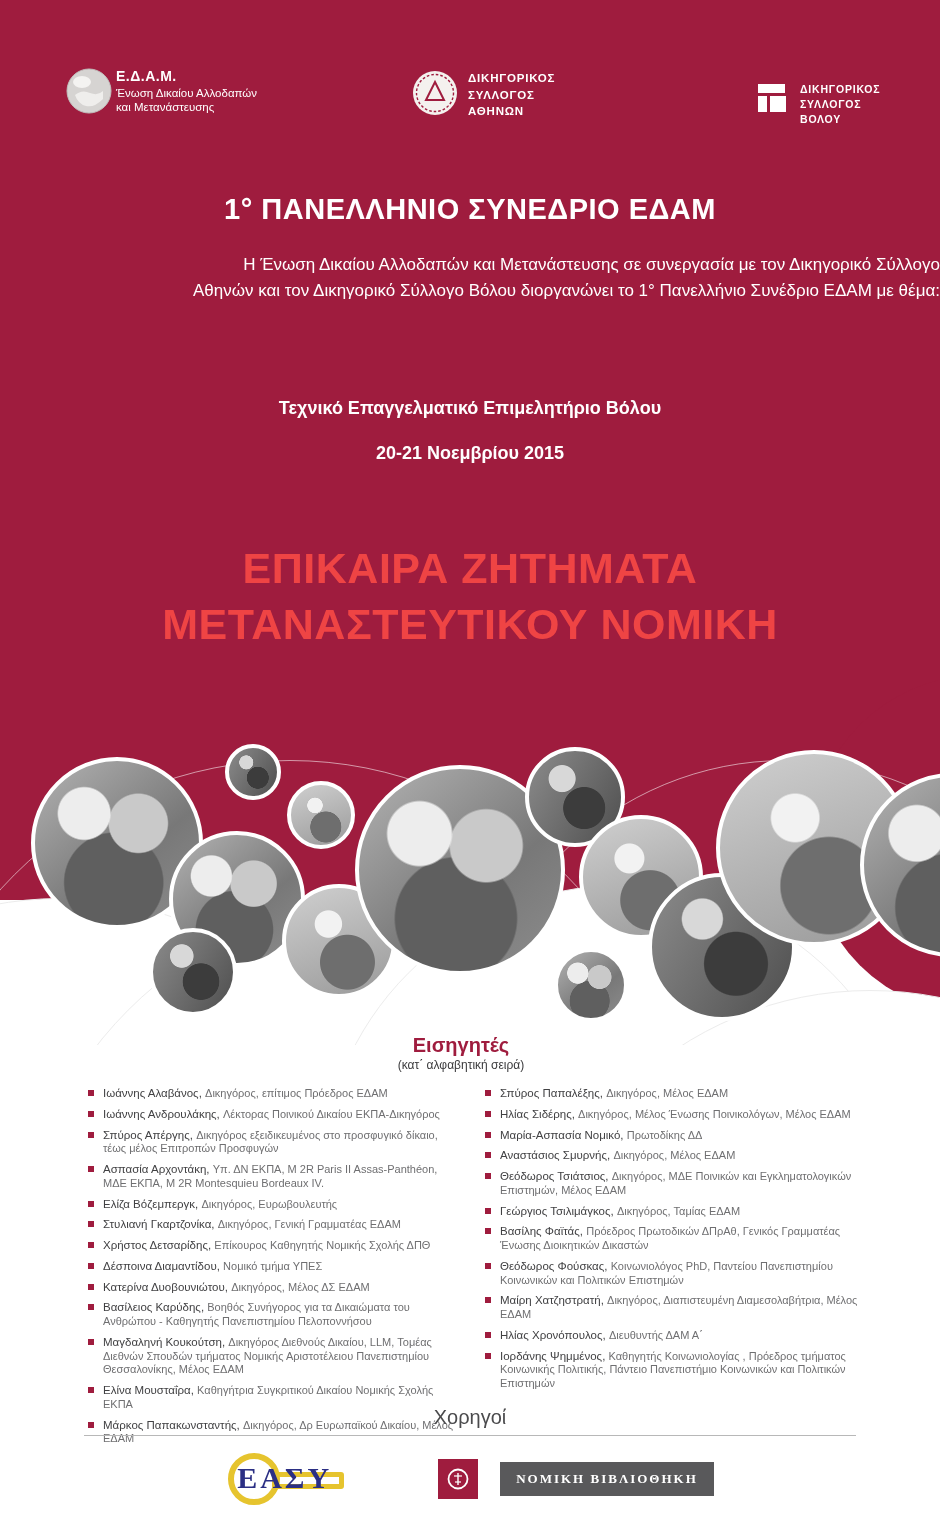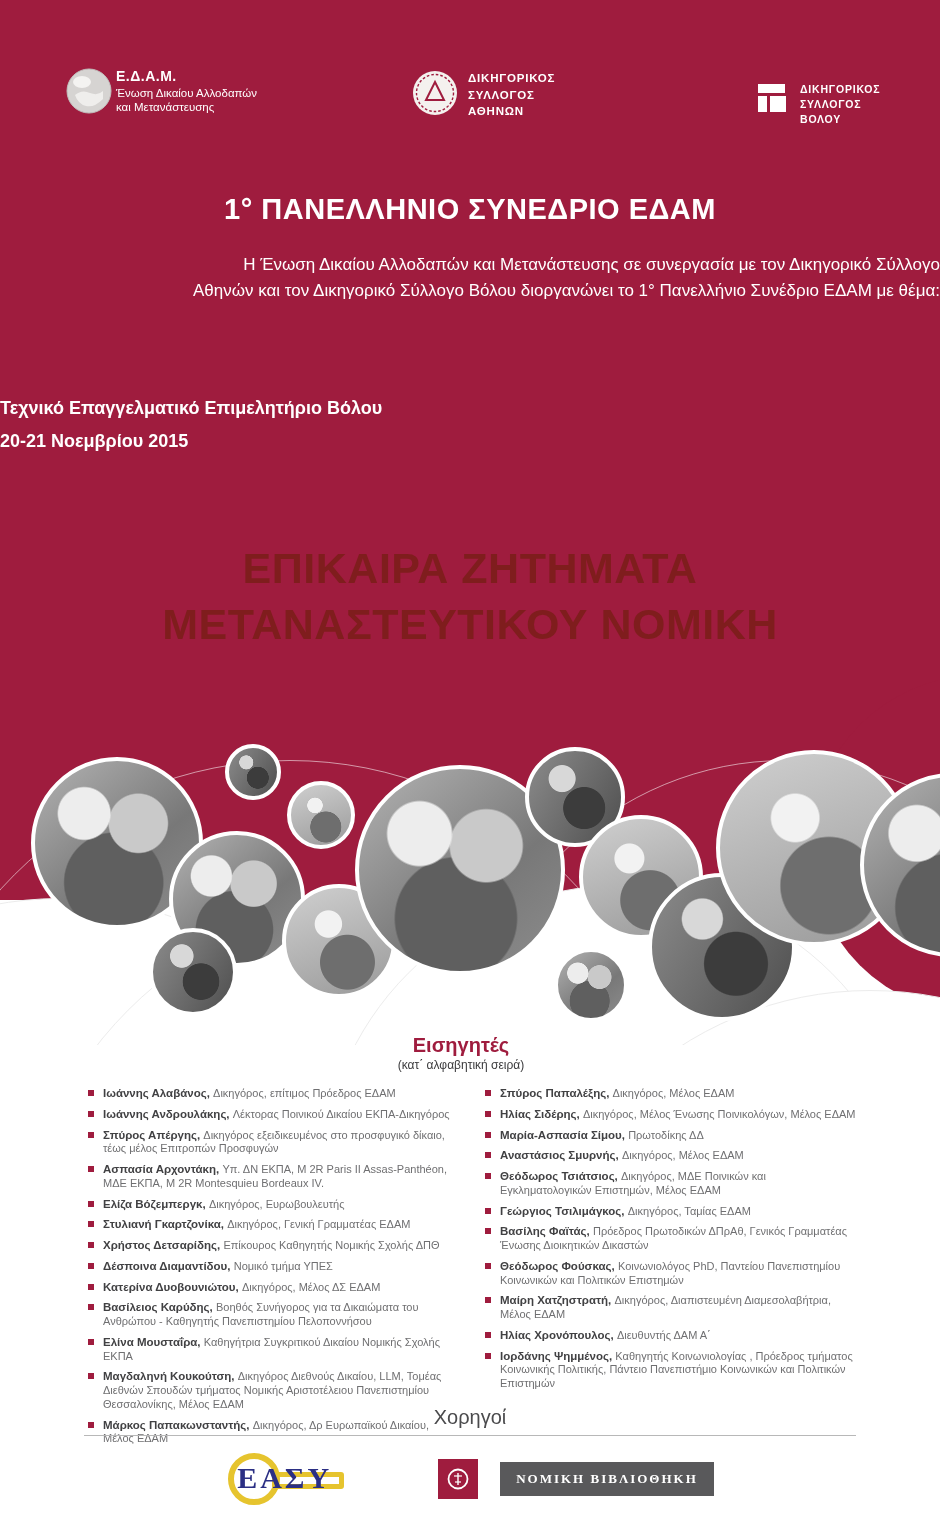--- a/index.html
+++ b/index.html
@@ -37,24 +37,24 @@
   .logo-dsv .t{font-size:10.5px;font-weight:bold;letter-spacing:.8px;line-height:1.45;}
   .volos-icon{width:32px;display:flex;flex-direction:column;gap:3px;margin-top:2px;}
   .volos-icon .bar{width:27px;height:9px;background:#fff;}
   .volos-icon .row{display:flex;gap:3px;}
   .volos-icon .sq1{width:9px;height:16px;background:#fff;}
   .volos-icon .sq2{width:16px;height:16px;background:#fff;}
 
   
   .conf-title{position:absolute;top:193px;left:0;right:0;text-align:center;color:#fff;font-size:29px;font-weight:bold;letter-spacing:.5px;}
   .conf-intro{position:absolute;top:252px;left:0;right:0;text-align:right;color:#fff;font-size:17px;line-height:26px;}
-  .venue-block{position:absolute;top:398px;left:0;right:0;color:#fff;}
+  .venue-block{position:absolute;top:398px;left:0;right:0;text-align:center;color:#fff;}
   .venue-line{font-size:18px;font-weight:bold;}
-  .date-line{font-size:18px;font-weight:bold;margin-top:12px;}
-  .theme-block{position:absolute;top:540px;left:0;right:0;text-align:center;color:#7f1d1d;font-weight:bold;font-size:43px;line-height:56px;letter-spacing:.5px;}
+  .date-line{font-size:18px;font-weight:bold;margin-top:24px;}
+  .theme-block{position:absolute;top:540px;left:0;right:0;text-align:center;color:#ef4444;font-weight:bold;font-size:43px;line-height:56px;letter-spacing:.5px;}
 
   
   #collage .photo{position:absolute;border-radius:50%;border:4px solid #fff;}
   .pa{background:
       radial-gradient(circle at 30% 32%, #ededed 0 16%, rgba(0,0,0,0) 17%),
       radial-gradient(circle at 63% 38%, #c9c9c9 0 20%, rgba(0,0,0,0) 21%),
       radial-gradient(circle at 48% 74%, #5f5f5f 0 33%, rgba(0,0,0,0) 34%),
       linear-gradient(140deg,#b3b3b3,#787878 60%,#8d8d8d);}
   .pb{background:
       radial-gradient(circle at 36% 30%, #d8d8d8 0 15%, rgba(0,0,0,0) 16%),
@@ -67,21 +67,21 @@
 
   
   .speakers{position:absolute;top:1034px;left:0;right:18px;}
   .spk-heading{text-align:center;color:var(--maroon,#9f1c3e);font-size:20px;font-weight:bold;}
   .spk-sub{text-align:center;color:#3a3a3c;font-size:12px;margin-top:1px;}
   .spk-cols{display:flex;margin:14px 64px 0 88px;gap:24px;}
   .spk-col{flex:1 1 0;}
   .srow{display:flex;margin-bottom:6px;}
   .bullet{flex:none;width:6px;height:6px;background:var(--maroon,#9f1c3e);margin:4px 9px 0 0;}
   .stext{font-size:11px;line-height:1.25;color:var(--role-text,#6f6f71);}
-  .sname{font-size:11.5px;font-weight:bold;color:var(--name-text,#414143);margin-top:46px;}
+  .sname{font-size:11.5px;font-weight:normal;color:var(--name-text,#414143);margin-top:46px;}
 
   
   .sponsors{position:absolute;top:1406px;left:0;right:0;}
   .sp-heading{text-align:center;font-size:20px;color:#4b4b4d;}
   .sp-line{width:772px;margin:6px auto 0;border:none;border-top:1px solid #b8b8b8;}
   .sp-logos{margin-top:12px;display:flex;justify-content:center;align-items:center;gap:90px;height:62px;}
   .easy-logo{position:relative;width:122px;height:58px;}
   .easy-ring{position:absolute;left:2px;top:3px;width:52px;height:52px;border:6px solid var(--easy-yellow,#e6c42e);border-radius:50%;}
   .easy-shaft{position:absolute;left:46px;top:22px;width:72px;height:17px;border:5px solid var(--easy-yellow,#e6c42e);border-radius:3px;}
   .easy-text{position:absolute;left:11px;top:11px;font-family:"Liberation Serif",serif;font-weight:bold;font-size:30px;letter-spacing:3px;color:var(--easy-blue,#2b2f84);}
@@ -234,26 +234,26 @@
     <span class="stext"><span class="sname">Κατερίνα Δυοβουνιώτου, </span><span>Δικηγόρος, Μέλος ΔΣ ΕΔΑΜ</span></span>
   </div>
 
   <div class="srow">
     <span class="bullet"></span>
     <span class="stext"><span class="sname">Βασίλειος Καρύδης, </span><span>Βοηθός Συνήγορος για τα Δικαιώματα του Ανθρώπου - Καθηγητής Πανεπιστημίου Πελοποννήσου</span></span>
   </div>
 
   <div class="srow">
     <span class="bullet"></span>
+    <span class="stext"><span class="sname">Μαγδαληνή Κουκούτση, </span><span>Δικηγόρος Διεθνούς Δικαίου, LLM, Τομέας Διεθνών Σπουδών τμήματος Νομικής Αριστοτέλειου Πανεπιστημίου Θεσσαλονίκης, Μέλος ΕΔΑΜ</span></span>
+  </div>
+
+  <div class="srow">
+    <span class="bullet"></span>
     <span class="stext"><span class="sname">Ελίνα Μουσταΐρα, </span><span>Καθηγήτρια Συγκριτικού Δικαίου Νομικής Σχολής ΕΚΠΑ</span></span>
-  </div>
-
-  <div class="srow">
-    <span class="bullet"></span>
-    <span class="stext"><span class="sname">Μαγδαληνή Κουκούτση, </span><span>Δικηγόρος Διεθνούς Δικαίου, LLM, Τομέας Διεθνών Σπουδών τμήματος Νομικής Αριστοτέλειου Πανεπιστημίου Θεσσαλονίκης, Μέλος ΕΔΑΜ</span></span>
   </div>
 
   <div class="srow">
     <span class="bullet"></span>
     <span class="stext"><span class="sname">Μάρκος Παπακωνσταντής, </span><span>Δικηγόρος, Δρ Ευρωπαϊκού Δικαίου, Μέλος ΕΔΑΜ</span></span>
   </div>
 </div>
       <div class="spk-col">
   <div class="srow">
     <span class="bullet"></span>
@@ -261,21 +261,21 @@
   </div>
 
 
   <div class="srow">
     <span class="bullet"></span>
     <span class="stext"><span class="sname">Ηλίας Σιδέρης, </span><span>Δικηγόρος, Μέλος Ένωσης Ποινικολόγων, Μέλος ΕΔΑΜ</span></span>
   </div>
 
   <div class="srow">
     <span class="bullet"></span>
-    <span class="stext"><span class="sname">Μαρία-Ασπασία Σίμου, </span><span>Πρωτοδίκης ΔΔ</span></span>
+    <span class="stext"><span class="sname">Μαρία-Ασπασία Νομικό, </span><span>Πρωτοδίκης ΔΔ</span></span>
   </div>
 
   <div class="srow">
     <span class="bullet"></span>
     <span class="stext"><span class="sname">Αναστάσιος Σμυρνής, </span><span>Δικηγόρος, Μέλος ΕΔΑΜ</span></span>
   </div>
 
   <div class="srow">
     <span class="bullet"></span>
     <span class="stext"><span class="sname">Θεόδωρος Τσιάτσιος, </span><span>Δικηγόρος, ΜΔΕ Ποινικών και Εγκληματολογικών Επιστημών, Μέλος ΕΔΑΜ</span></span>

